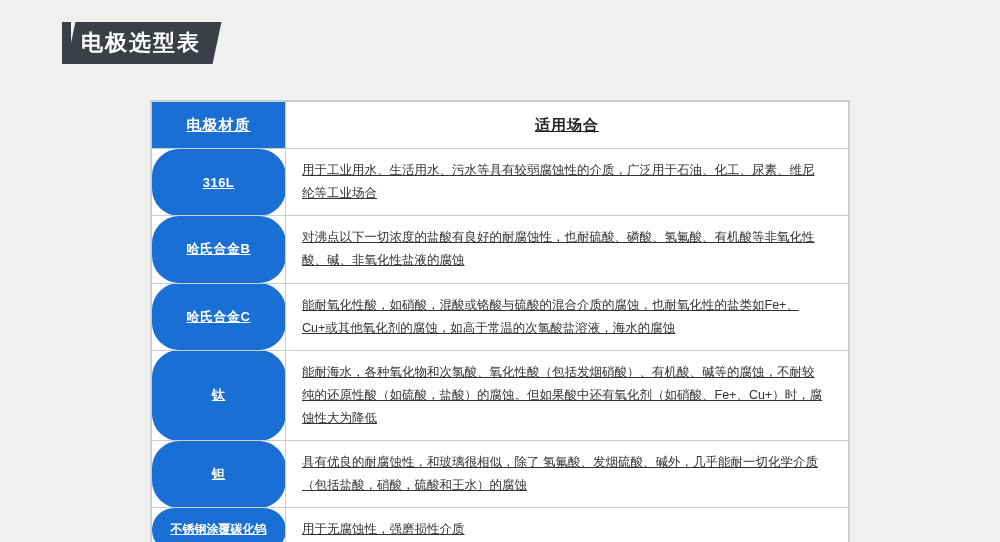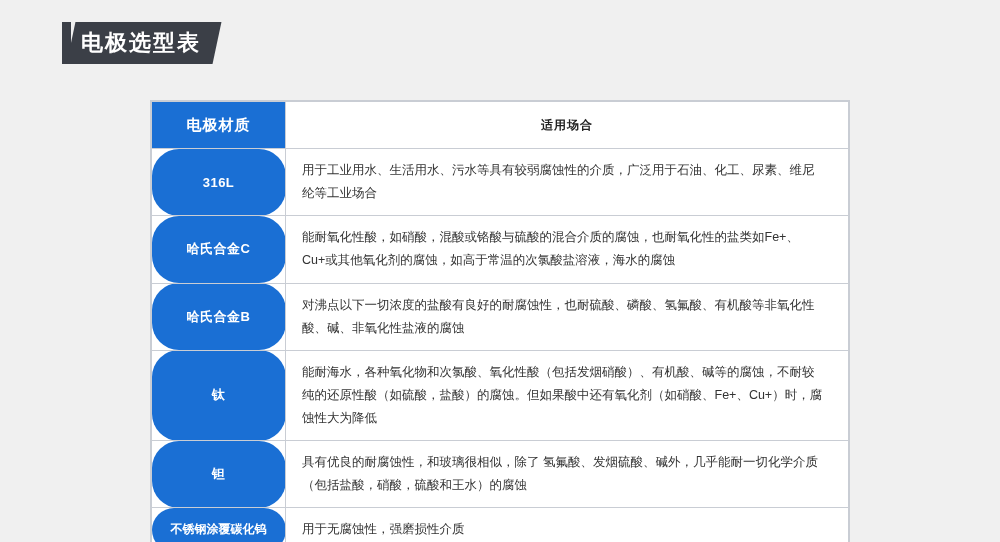--- a/index.html
+++ b/index.html
@@ -65,34 +65,35 @@
     border-collapse: collapse;
     width: 100%;
     table-layout: fixed;
   }
   table.spec col.c1 { width: 134px; }
   table.spec col.c2 { width: auto; }
 
   table.spec th, table.spec td {
     border: 1px solid #c9cdd4;
     vertical-align: middle;
+    text-decoration: underline;
   }
   th.head-mat {
     background: #1a6fd4;
     color: #ffffff;
     font-size: 15px;
     font-weight: bold;
     letter-spacing: 1px;
     height: 44px;
     text-align: center;
   }
   th.head-use {
     background: #ffffff;
     color: #222222;
-    font-size: 12px;
+    font-size: 15px;
     font-weight: bold;
     letter-spacing: 1px;
     height: 44px;
     text-align: center;
   }
   td.mat {
     background: #1a6fd4;
     color: #ffffff;
     font-size: 13px;
     font-weight: bold;
@@ -137,26 +138,26 @@
           <th class="head-mat">电极材质</th>
           <th class="head-use">适用场合</th>
         </tr>
       </thead>
       <tbody>
         <tr>
           <td class="mat">316L</td>
           <td class="use">用于工业用水、生活用水、污水等具有较弱腐蚀性的介质，广泛用于石油、化工、尿素、维尼纶等工业场合</td>
         </tr>
         <tr>
+          <td class="mat">哈氏合金B</td>
+          <td class="use">对沸点以下一切浓度的盐酸有良好的耐腐蚀性，也耐硫酸、磷酸、氢氟酸、有机酸等非氧化性酸、碱、非氧化性盐液的腐蚀</td>
+        </tr>
+        <tr>
           <td class="mat">哈氏合金C</td>
           <td class="use">能耐氧化性酸，如硝酸，混酸或铬酸与硫酸的混合介质的腐蚀，也耐氧化性的盐类如Fe+、Cu+或其他氧化剂的腐蚀，如高于常温的次氯酸盐溶液，海水的腐蚀</td>
-        </tr>
-        <tr>
-          <td class="mat">哈氏合金B</td>
-          <td class="use">对沸点以下一切浓度的盐酸有良好的耐腐蚀性，也耐硫酸、磷酸、氢氟酸、有机酸等非氧化性酸、碱、非氧化性盐液的腐蚀</td>
         </tr>
         <tr>
           <td class="mat">钛</td>
           <td class="use">能耐海水，各种氧化物和次氯酸、氧化性酸（包括发烟硝酸）、有机酸、碱等的腐蚀，不耐较纯的还原性酸（如硫酸，盐酸）的腐蚀。但如果酸中还有氧化剂（如硝酸、Fe+、Cu+）时，腐蚀性大为降低</td>
         </tr>
         <tr>
           <td class="mat">钽</td>
           <td class="use">具有优良的耐腐蚀性，和玻璃很相似，除了 氢氟酸、发烟硫酸、碱外，几乎能耐一切化学介质（包括盐酸，硝酸，硫酸和王水）的腐蚀</td>
         </tr>
         <tr>

